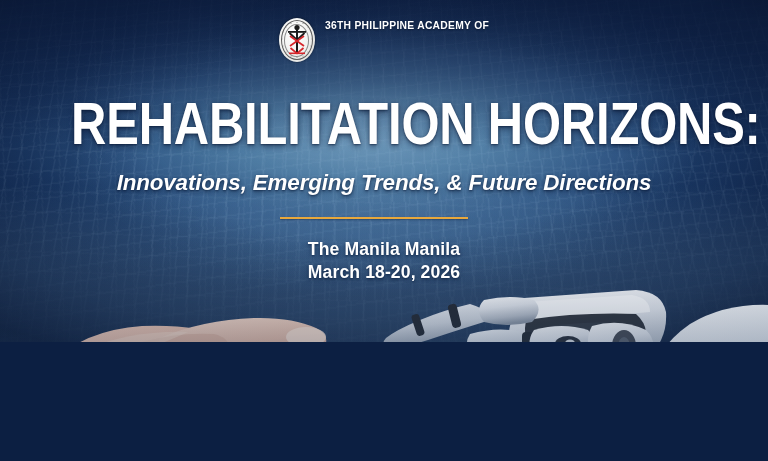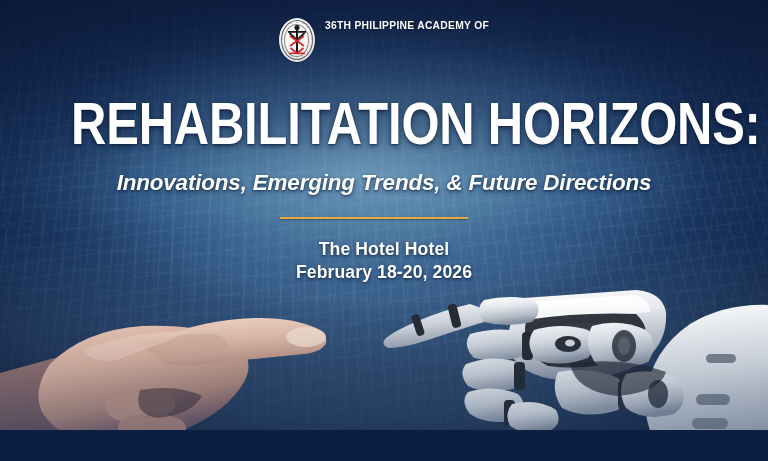--- a/index.html
+++ b/index.html
@@ -6,21 +6,21 @@
   html, body {
     width:768px; height:461px;
     overflow:hidden;
     background:#0c1f42;
     font-family:"Liberation Sans", sans-serif;
   }
 
   
   .banner{
     position:relative;
-    width:768px; height:430px;
+    width:768px; height:342px;
     overflow:hidden;
     background:#0c4a6e;
   }
 
   
   .bg-base{
     position:absolute; inset:0;
     background:
       radial-gradient(ellipse 62% 46% at 47% 40%, #5b86a8 0%, #3f6d95 26%, #2a4f7d 52%, #1c3b68 74%, #152f5a 100%),
       linear-gradient(180deg,#16325f 0%, #1d3d6b 45%, #2a5986 100%);
@@ -332,18 +332,18 @@
     <div class="header-text">
       <div>36TH PHILIPPINE ACADEMY OF</div>
     </div>
   </div>
 
   <div class="content">
     <div class="title">REHABILITATION HORIZONS:</div>
     <div class="subtitle">Innovations, Emerging Trends, &amp; Future Directions</div>
     <div class="divider"></div>
     <div class="venue">
-      <div>The Hotel Hotel</div>
-      <div>February 18-20, 2026</div>
+      <div>The Manila Manila</div>
+      <div>March 18-20, 2026</div>
     </div>
   </div>
 
 </div>
 
 </body></html>

